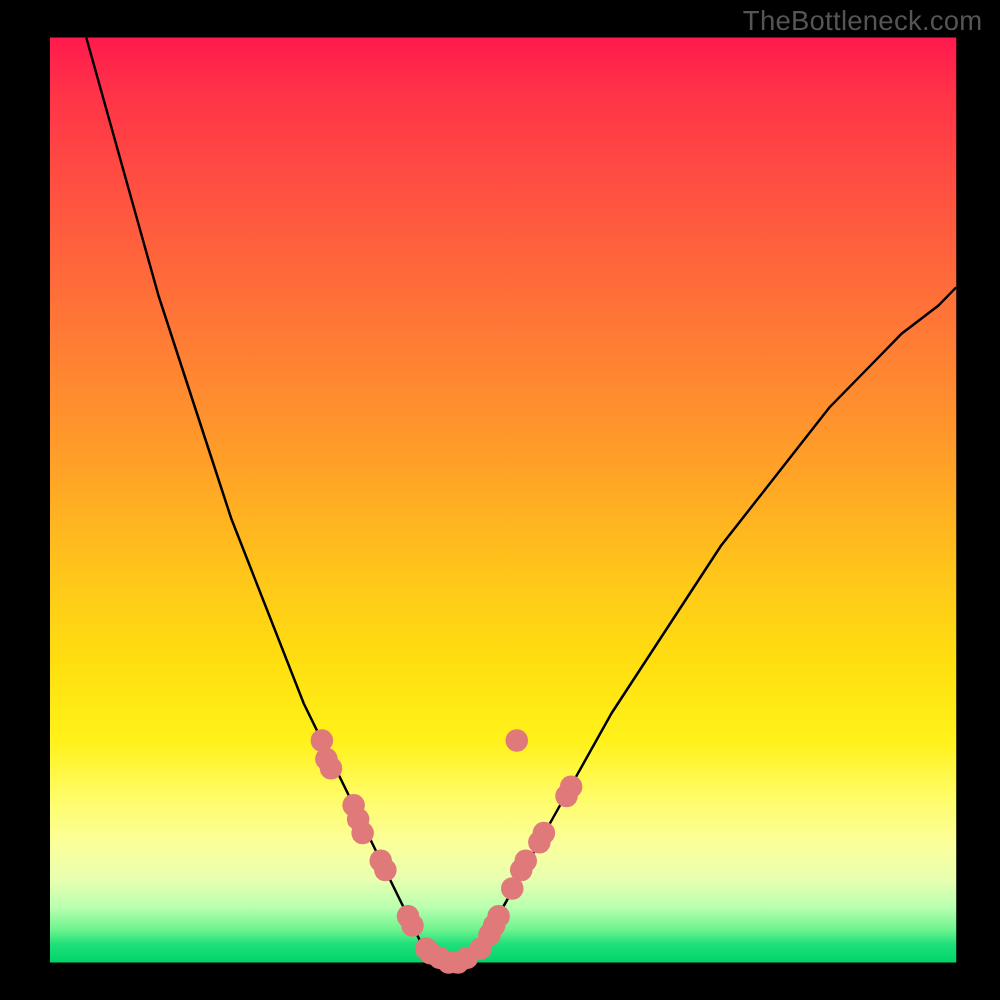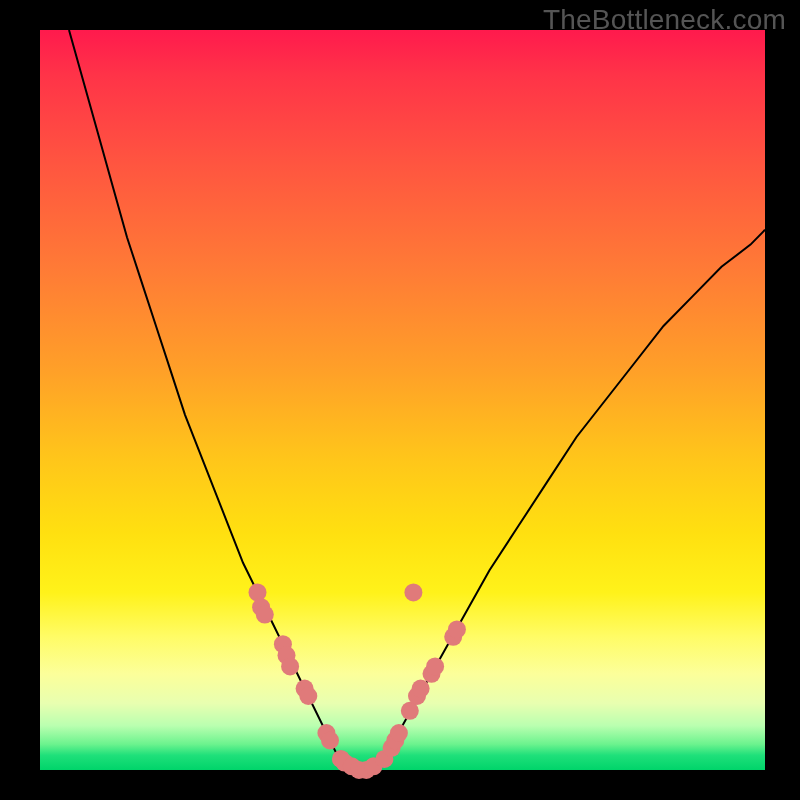--- a/index.html
+++ b/index.html
@@ -14,21 +14,21 @@
     position: relative;
     width: 800px;
     height: 800px;
     background: #000;
   }
   .watermark {
     position: absolute;
     top: 4px;
     right: 14px;
     font-family: Arial, Helvetica, sans-serif;
-    font-size: 28px;
+    font-size: 22px;
     font-weight: 500;
     color: #555;
     letter-spacing: 0.2px;
     z-index: 10;
   }
   .plot-area {
     position: absolute;
     left: 40px;
     top: 30px;
     width: 725px;

